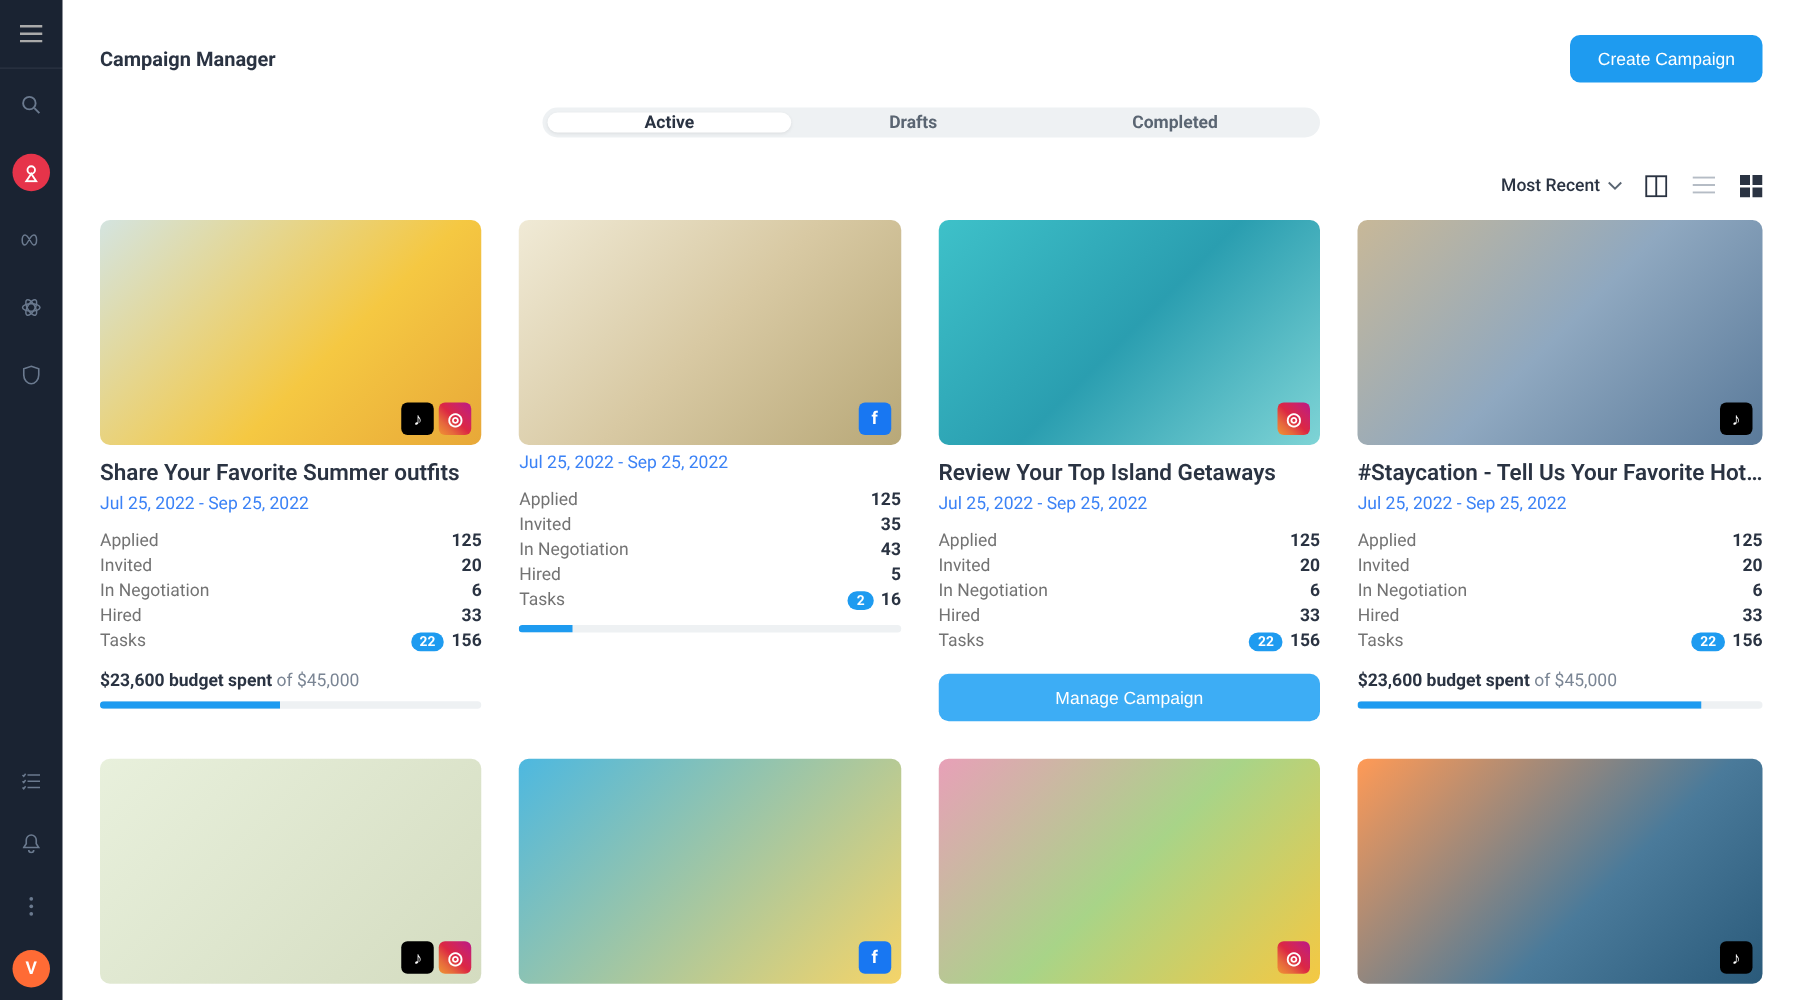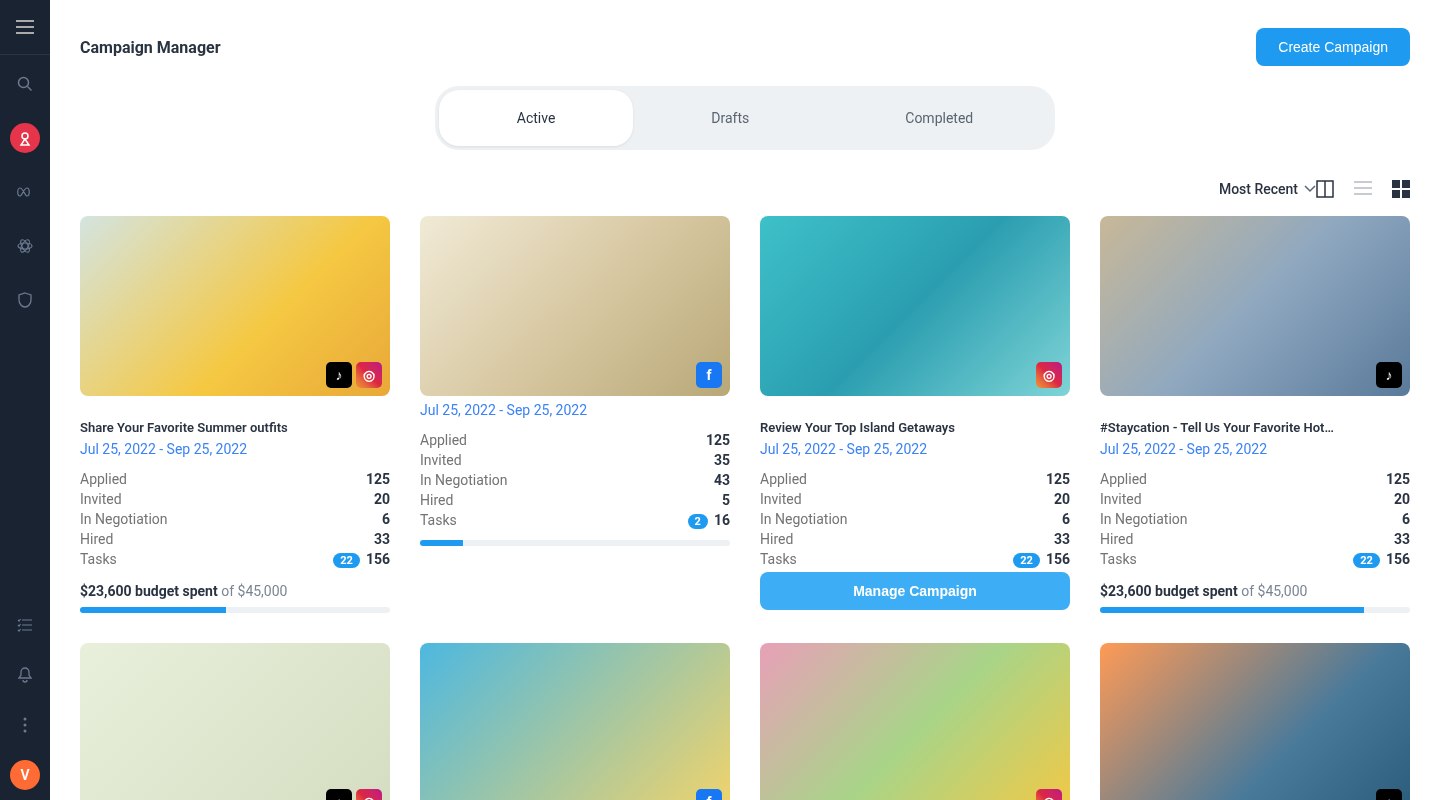--- a/index.html
+++ b/index.html
@@ -13,50 +13,50 @@
 .sidebar-bottom { position: absolute; bottom: 10px; display: flex; flex-direction: column; align-items: center; gap: 20px; }
 .avatar { width: 30px; height: 30px; border-radius: 50%; background: #ff6b35; color: #fff; display: flex; align-items: center; justify-content: center; font-weight: 600; font-size: 14px; }
 
 .main { flex: 1; padding: 28px 30px 0 30px; overflow-y: auto; }
 .header { display: flex; justify-content: space-between; align-items: center; margin-bottom: 20px; }
 .page-title { font-size: 16px; font-weight: 700; color: #2a3342; }
 .create-btn { background: #1e9bf0; color: #fff; border: none; padding: 11px 22px; border-radius: 8px; font-size: 14px; font-weight: 500; cursor: pointer; }
 
 .tabs { display: flex; justify-content: center; margin-bottom: 30px; }
 .tab-pill { display: flex; background: #eef1f3; border-radius: 24px; padding: 4px; }
-.tab { padding: 20px 78px; border-radius: 20px; font-size: 14px; color: #5a6572; cursor: pointer; font-weight: 400; }
+.tab { padding: 0 78px; border-radius: 20px; font-size: 14px; color: #5a6572; cursor: pointer; font-weight: 700; }
 .tab.active { background: #fff; color: #2a3342; box-shadow: 0 1px 3px rgba(0,0,0,0.08); }
 
-.toolbar { display: flex; justify-content: flex-end; align-items: center; margin-bottom: 18px; }
+.toolbar { display: flex; justify-content: flex-end; align-items: center; gap: 18px; margin-bottom: 18px; }
 .sort { display: flex; align-items: center; gap: 6px; font-size: 14px; color: #2a3342; cursor: pointer; font-weight: 500; }
 .view-icons { display: flex; gap: 20px; }
 .view-icon { width: 18px; height: 18px; cursor: pointer; color: #2a3342; }
 .view-icon.dim { color: #b5bcc5; }
 
 .grid { display: grid; grid-template-columns: repeat(4, 1fr); gap: 30px; }
 .card { display: flex; flex-direction: column; }
 .card-img { width: 100%; height: 180px; border-radius: 8px; position: relative; overflow: hidden; }
 .platforms { position: absolute; bottom: 8px; right: 8px; display: flex; gap: 4px; }
 .platform { width: 26px; height: 26px; border-radius: 5px; display: flex; align-items: center; justify-content: center; font-size: 14px; font-weight: 700; }
 .plat-tt { background: #000; color: #fff; }
 .plat-ig { background: linear-gradient(45deg,#f09433,#e6683c,#dc2743,#cc2366,#bc1888); color: #fff; }
 .plat-fb { background: #1877f2; color: #fff; }
-.card-title { font-size: 13px; font-weight: 600; color: #2a3342; margin-top: 24px; white-space: nowrap; overflow: hidden; text-overflow: ellipsis; }
+.card-title { font-size: 18px; font-weight: 600; color: #2a3342; margin-top: 12px; white-space: nowrap; overflow: hidden; text-overflow: ellipsis; }
 .card-date { font-size: 14px; color: #3b82f6; margin-top: 6px; }
 .stats { margin-top: 14px; }
 .stat-row { display: flex; justify-content: space-between; font-size: 14px; margin-bottom: 4px; }
 .stat-label { color: #737373; }
 .stat-value { color: #2a3342; font-weight: 700; }
 .badge { background: #1e9bf0; color: #fff; font-size: 11px; border-radius: 10px; padding: 1px 7px; margin-right: 6px; font-weight: 700; }
 .budget { font-size: 14px; color: #2a3342; margin-top: 12px; }
 .budget b { font-weight: 700; }
 .budget span { color: #7a8594; }
 .progress { width: 100%; height: 6px; background: #eef1f3; border-radius: 3px; margin-top: 8px; overflow: hidden; }
 .progress-fill { height: 100%; background: #1e9bf0; }
-.manage-btn { background: #3dadf5; color: #fff; border: none; padding: 11px; border-radius: 8px; font-size: 14px; font-weight: 700; cursor: pointer; margin-top: 1px; width: 100%; }
+.manage-btn { background: #3dadf5; color: #fff; border: none; padding: 11px; border-radius: 8px; font-size: 14px; font-weight: 400; cursor: pointer; margin-top: 14px; width: 100%; }
 
 
 .img1 { background: linear-gradient(135deg,#d4e4e0 0%,#f5c842 60%,#e8a838 100%); }
 .img2 { background: linear-gradient(135deg,#f0ead6 0%,#d8c9a3 50%,#b8a878 100%); }
 .img3 { background: linear-gradient(135deg,#3ec1c9 0%,#2a9eb0 50%,#7fd4d6 100%); }
 .img4 { background: linear-gradient(135deg,#c8b898 0%,#8fa8c0 50%,#5a7a9a 100%); }
 .img5 { background: linear-gradient(135deg,#e8f0dc 0%,#d4dcc0 100%); }
 .img6 { background: linear-gradient(135deg,#4db8e0 0%,#f5d468 100%); }
 .img7 { background: linear-gradient(135deg,#e8a0b8 0%,#a8d488 50%,#f5c842 100%); }
 .img8 { background: linear-gradient(135deg,#ff9a56 0%,#4a7a9a 60%,#2a5a7a 100%); }

